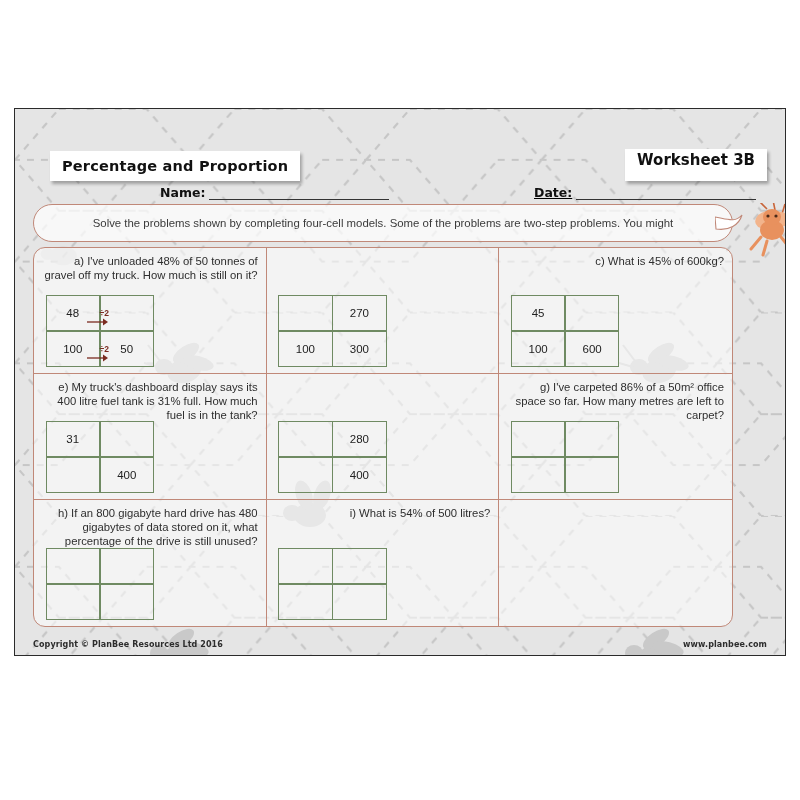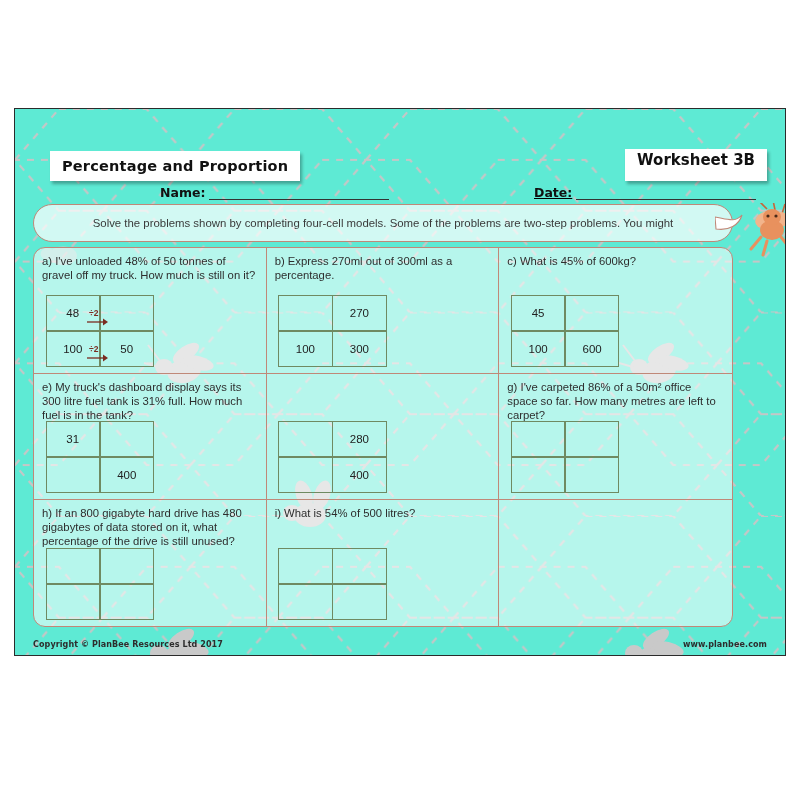--- a/index.html
+++ b/index.html
@@ -5,21 +5,21 @@
   html,body{margin:0;padding:0;}
   body{
     width:800px;height:800px;
     background:#ffffff;
     font-family:"Liberation Sans", sans-serif;
     overflow:hidden;
   }
   #page{
     position:absolute;left:14px;top:108px;
     width:772px;height:548px;
-    background:#5eead4;
+    background:#e5e5e5;
     border:1px solid #2b2b2b;
     box-sizing:border-box;
     overflow:hidden;
   }
   
   #hexlayer{position:absolute;inset:0;pointer-events:none;z-index:0;}
   #content{position:relative;z-index:2;width:100%;height:100%;}
 
   
   .title-plate{
@@ -87,20 +87,21 @@
     grid-template-columns:1fr 1fr 1fr;
     grid-template-rows:1fr 1fr 1fr;
   }
   .cell{
     position:relative;
     border-right:1px solid #c08878;
     border-bottom:1px solid #c08878;
     box-sizing:border-box;
     padding:6px 8px 4px 8px;
     overflow:hidden;
+    text-align:right;
   }
   .qgrid .cell:nth-child(3n){border-right:none;}
   .qgrid .cell:nth-child(n+7){border-bottom:none;}
   .qtext{
     font-size:11.3px;line-height:14px;color:#2e2e2e;
     font-family:"Liberation Sans", sans-serif;
     margin:0 0 4px 0;
   }
 
   
@@ -270,42 +271,41 @@
             <span class="div">÷2</span>
             <svg width="22" height="9" viewBox="0 0 22 9">
                 <path d="M0 5 L16 5" stroke="#7a2b20" stroke-width="1.3"></path>
                 <path d="M16 1.5 L21 5 L16 8.5 Z" fill="#7a2b20"></path>
               </svg>
           </div>
         </div>
       </div>
 
       <div class="cell">
-        <p class="qtext">b) Express 270ml out of 300ml as a percentage.</p>
         <div class="model">
           <div class="mc"></div>
           <div class="mc">270</div>
           <div class="mc">100</div>
           <div class="mc">300</div>
         </div>
       </div>
 
       <div class="cell">
         <p class="qtext">c) What is 45% of 600kg?</p>
         <div class="model">
           <div class="mc">45</div>
           <div class="mc"></div>
           <div class="mc">100</div>
           <div class="mc">600</div>
         </div>
       </div>
 
 
       <div class="cell">
-        <p class="qtext">e) My truck's dashboard display says its 300 litre fuel tank is 31% full. How much fuel is in the tank?</p>
+        <p class="qtext">e) My truck's dashboard display says its 400 litre fuel tank is 31% full. How much fuel is in the tank?</p>
         <div class="model">
           <div class="mc">31</div>
           <div class="mc"></div>
           <div class="mc"></div>
           <div class="mc">400</div>
         </div>
       </div>
 
       <div class="cell">
         <div class="model">
@@ -341,17 +341,17 @@
         <div class="model">
           <div class="mc"></div>
           <div class="mc"></div>
           <div class="mc"></div>
           <div class="mc"></div>
         </div>
       </div>
 
     </div>
 
-    <div class="foot" id="copyright">Copyright © PlanBee Resources Ltd 2017</div>
+    <div class="foot" id="copyright">Copyright © PlanBee Resources Ltd 2016</div>
     <div class="foot" id="weburl">www.planbee.com</div>
 
   </div>
 </div>
 
 </body></html>

